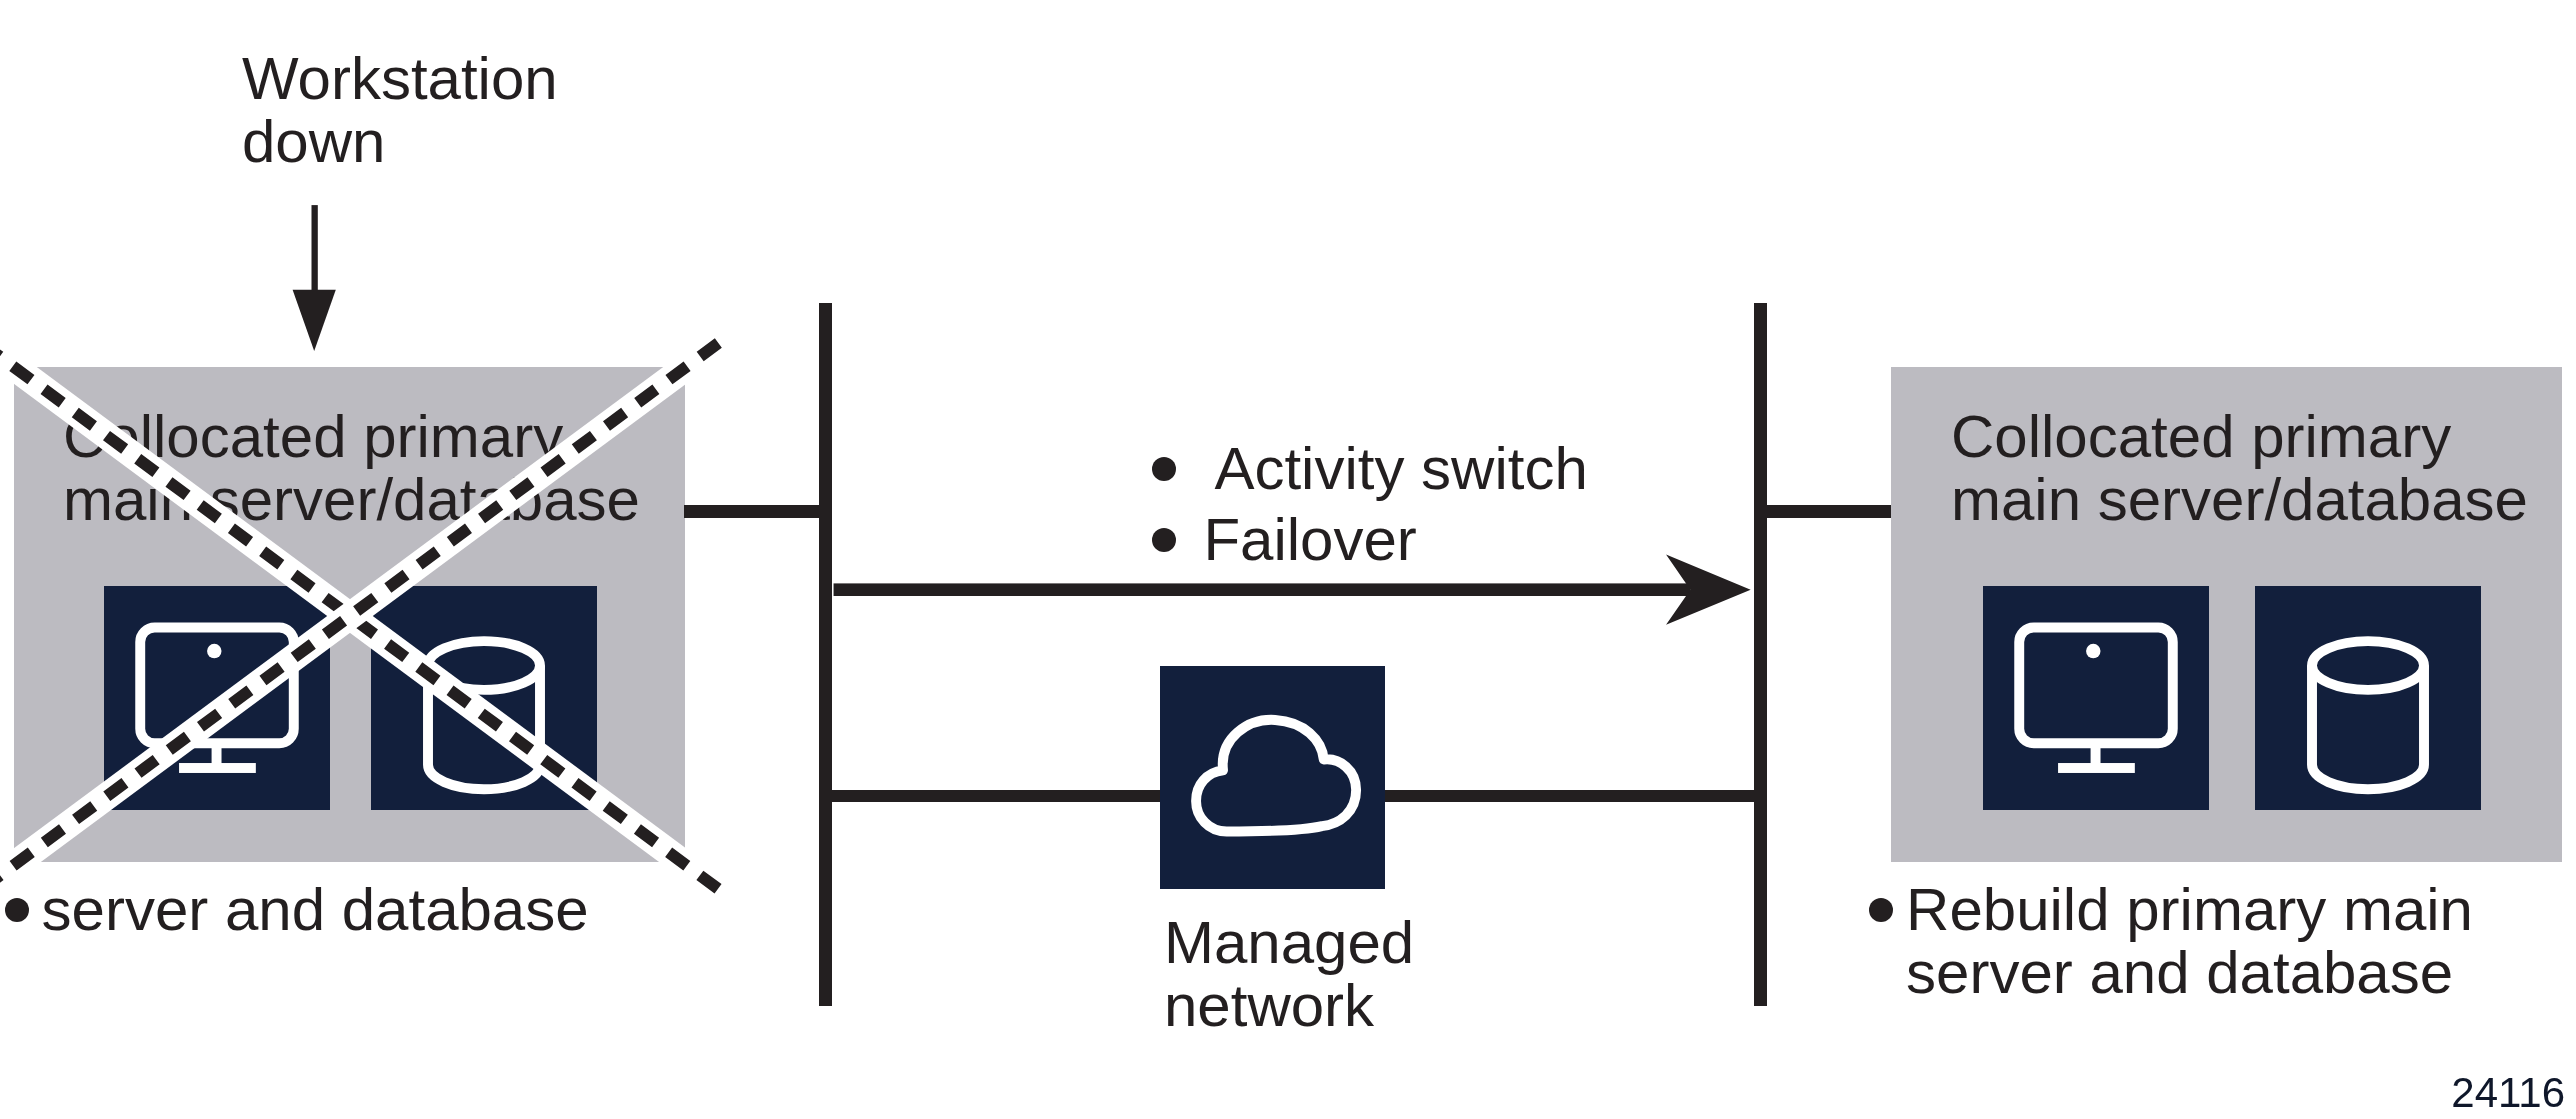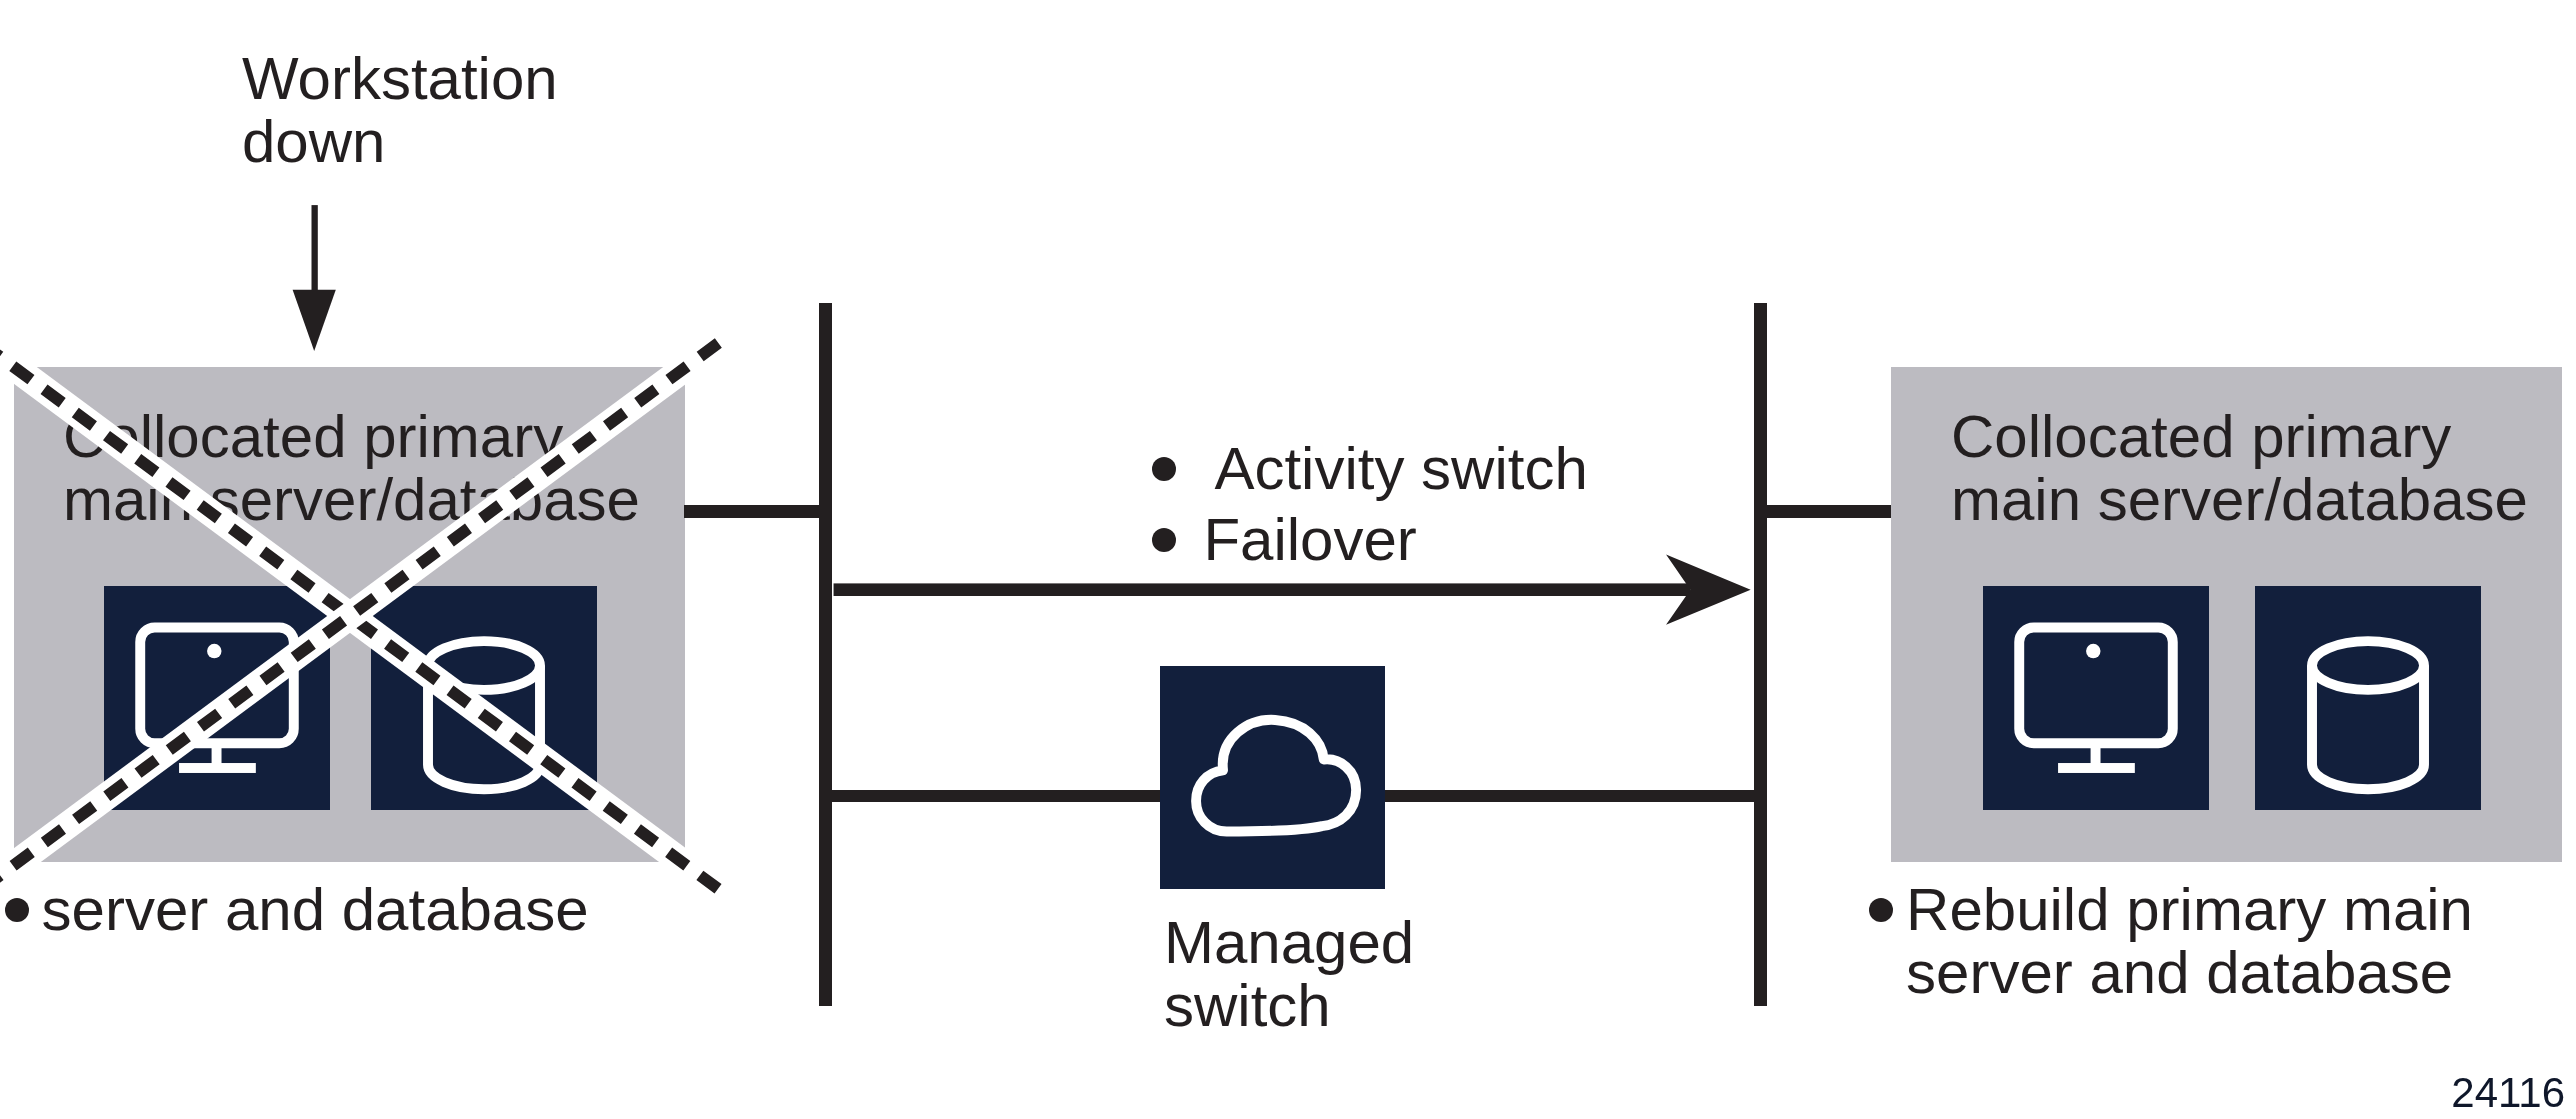--- a/index.html
+++ b/index.html
@@ -115,21 +115,21 @@
   <div class="abs tile" style="left:1160px;top:666px;width:225px;height:223px;">
     <svg width="225" height="223" viewBox="0 0 250 248">
       <g transform="translate(14,4)">
         <path d="M60,180 C40,180 26,164 26,146 C26,128 38,114 56,112 C52,76 84,54 114,56 C146,58 166,78 168,100 C186,98 204,112 204,134 C204,158 186,172 166,174 C140,180 90,180 60,180 Z" fill="none" stroke="#ffffff" stroke-width="11" stroke-linejoin="round"></path>
       </g>
     </svg>
   </div>
 
   <div class="abs label" style="left:1164px;top:911px;">
     <div>Managed</div>
-    <div>switch</div>
+    <div>network</div>
   </div>
 
   <div class="abs panel" style="left:1891px;top:367px;width:671px;height:495px;"></div>
 
   <div class="abs label" style="left:1951px;top:405px;">
     <div>Collocated primary</div>
     <div>main server/database</div>
   </div>
 
   <div class="abs tile" style="left:1983px;top:586px;width:226px;height:224px;">

